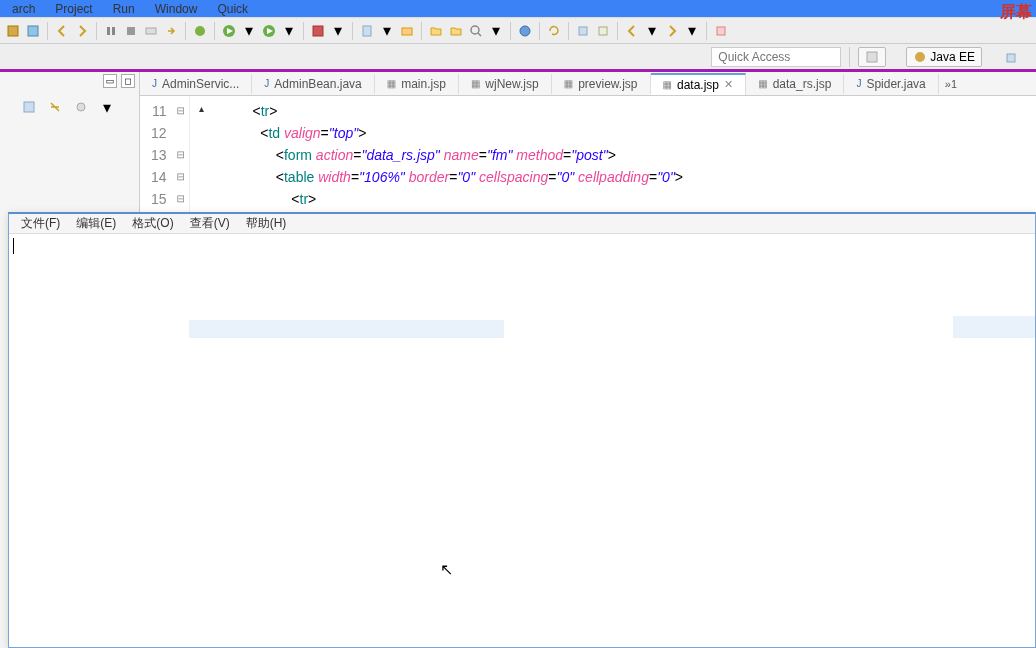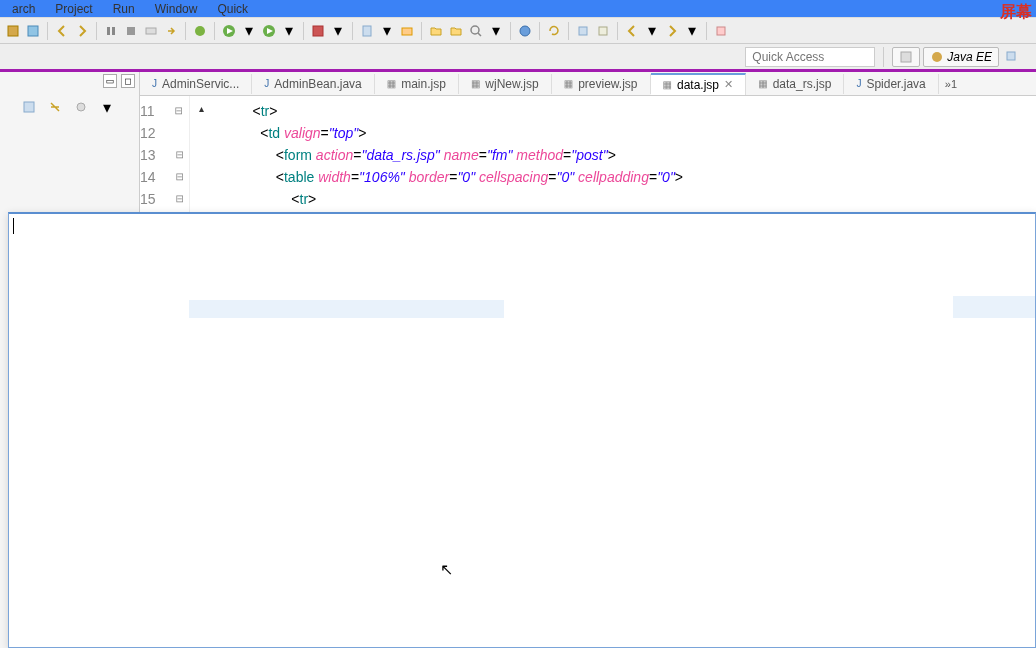--- a/index.html
+++ b/index.html
@@ -7,39 +7,39 @@
     
     .menubar { background: #3b82f6; height: 18px; display: flex; align-items: center; padding-left: 2px; border-bottom: 1px solid #ddd; }
     .menubar span { padding: 0 10px; font-size: 12px; color: #333; cursor: pointer; }
     
     .toolbar { background: #eeeeee; height: 26px; display: flex; align-items: center; padding: 0 4px; border-bottom: 1px solid #ccc; gap: 2px; }
     .toolbar .sep { width: 1px; height: 18px; background: #ccc; margin: 0 3px; }
     .tb-btn { width: 18px; height: 18px; display: flex; align-items: center; justify-content: center; cursor: pointer; border-radius: 2px; }
     
     .quick-access-row { background: #eeeeee; height: 28px; display: flex; align-items: center; justify-content: flex-end; padding-right: 16px; border-bottom: 3px solid #a21caf; gap: 8px; }
     .quick-access { width: 130px; height: 20px; border: 1px solid #ccc; background: #fff; font-size: 12px; color: #888; padding: 2px 6px; }
-    .perspective-bar { display: flex; align-items: flex-start; gap: 3px; font-style: italic; }
+    .perspective-bar { display: flex; align-items: flex-end; gap: 20px; }
     .persp-btn { padding: 2px 6px; font-size: 12px; border: 1px solid #bbb; background: #f8f8f8; border-radius: 2px; display: flex; align-items: center; gap: 3px; }
     
     .main-area { display: flex; height: calc(100% - 72px); background: #fff; }
     .left-sidebar { width: 140px; background: #f5f5f5; border-right: 1px solid #ccc; position: relative; }
     .sidebar-controls { position: absolute; top: 2px; right: 4px; display: flex; gap: 4px; }
     .sidebar-controls2 { position: absolute; top: 26px; left: 20px; display: flex; gap: 8px; }
     .mini-btn { width: 14px; height: 14px; border: 1px solid #aaa; background: #fff; font-size: 9px; display: flex; align-items: center; justify-content: center; cursor: pointer; }
     
     .editor-area { flex: 1; background: #fff; position: relative; }
     .tab-bar { height: 24px; background: #f5f5f5; border-bottom: 1px solid #ccc; display: flex; align-items: center; overflow: hidden; }
     .tab { padding: 3px 12px; font-size: 12px; color: #555; border-right: 1px solid #ddd; display: flex; align-items: center; gap: 5px; cursor: pointer; white-space: nowrap; }
     .tab.active { background: #fff; border-top: 2px solid #6a9edb; color: #000; }
     .tab-close { font-size: 11px; color: #888; }
     .overflow-ind { padding: 0 6px; font-size: 11px; color: #555; }
     
     .code-content { display: flex; height: calc(100% - 24px); }
     .gutter { width: 50px; background: #fff; border-right: 1px solid #eee; text-align: right; padding-right: 4px; padding-top: 4px; font-family: Consolas, monospace; font-size: 14px; color: #888; line-height: 22px; position: relative; }
-    .gutter-line { display: flex; justify-content: flex-start; align-items: center; gap: 20px; }
+    .gutter-line { display: flex; justify-content: flex-end; align-items: center; gap: 10px; }
     .fold { color: #888; font-size: 10px; }
     .scroll-arrow { position: absolute; top: 2px; right: -15px; font-size: 10px; color: #333; }
     .code-text { flex: 1; padding: 4px 8px; font-family: Consolas, monospace; font-size: 14px; line-height: 22px; white-space: pre; }
     .tag { color: #008080; }
     .attr-n { color: #ec4899; font-style: italic; }
     .attr-v { color: #2a00ff; font-style: italic; }
     
     .overlay-label { position: absolute; top: 0; right: 0; color: #d93025; font-size: 16px; font-weight: bold; padding: 2px 4px; }
     
     
@@ -328,20 +328,27 @@
       <div class="code-text"><span>              &lt;</span><span class="tag">tr</span><span>&gt;</span>
 <span>                &lt;</span><span class="tag">td</span><span> </span><span class="attr-n">valign</span><span>=</span><span class="attr-v">"top"</span><span>&gt;</span>
 <span>                    &lt;</span><span class="tag">form</span><span> </span><span class="attr-n">action</span><span>=</span><span class="attr-v">"data_rs.jsp"</span><span> </span><span class="attr-n">name</span><span>=</span><span class="attr-v">"fm"</span><span> </span><span class="attr-n">method</span><span>=</span><span class="attr-v">"post"</span><span>&gt;</span>
 <span>                    &lt;</span><span class="tag">table</span><span> </span><span class="attr-n">width</span><span>=</span><span class="attr-v">"106%"</span><span> </span><span class="attr-n">border</span><span>=</span><span class="attr-v">"0"</span><span> </span><span class="attr-n">cellspacing</span><span>=</span><span class="attr-v">"0"</span><span> </span><span class="attr-n">cellpadding</span><span>=</span><span class="attr-v">"0"</span><span>&gt;</span>
 <span>                        &lt;</span><span class="tag">tr</span><span>&gt;</span></div>
     </div>
   </div>
 </div>
 
 <div class="notepad">
+  <div class="np-menu">
+    <span>文件(F)</span>
+    <span>编辑(E)</span>
+    <span>格式(O)</span>
+    <span>查看(V)</span>
+    <span>帮助(H)</span>
+  </div>
   <div class="np-body">
     <div class="np-cursor"></div>
     <div class="np-shadow"></div>
     <div class="np-shadow2"></div>
   </div>
 </div>
 
 <div class="cursor-arrow">↖</div>
 
 </body></html>

